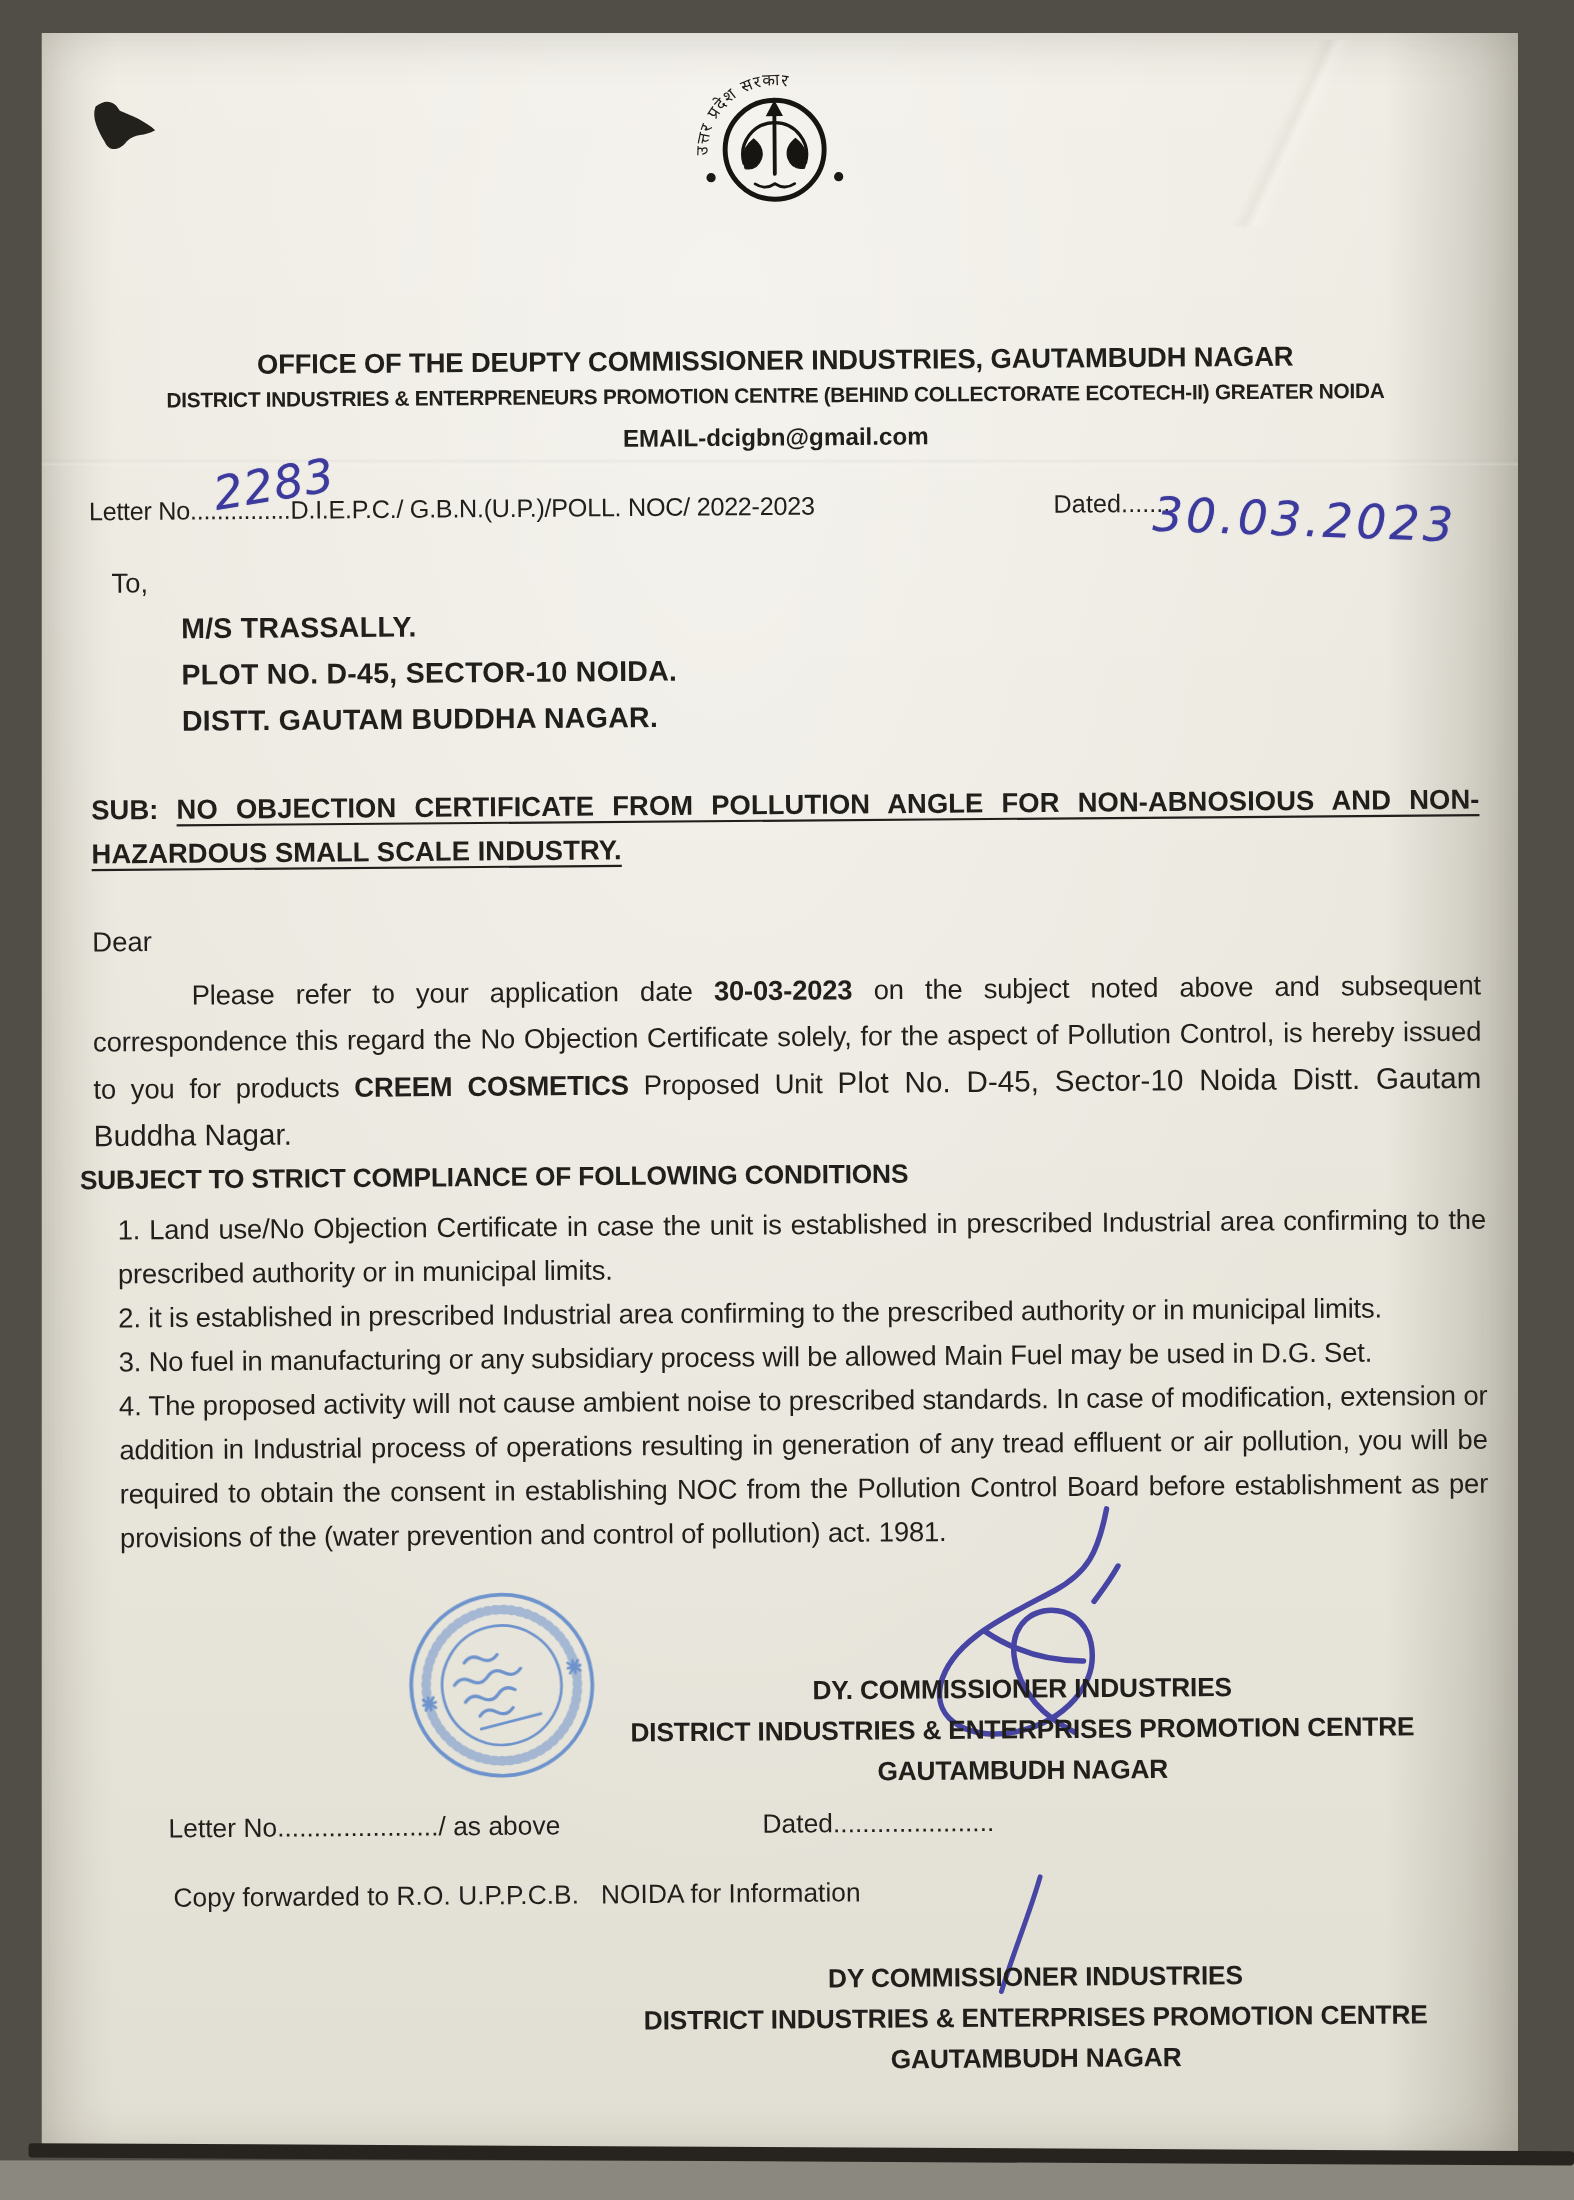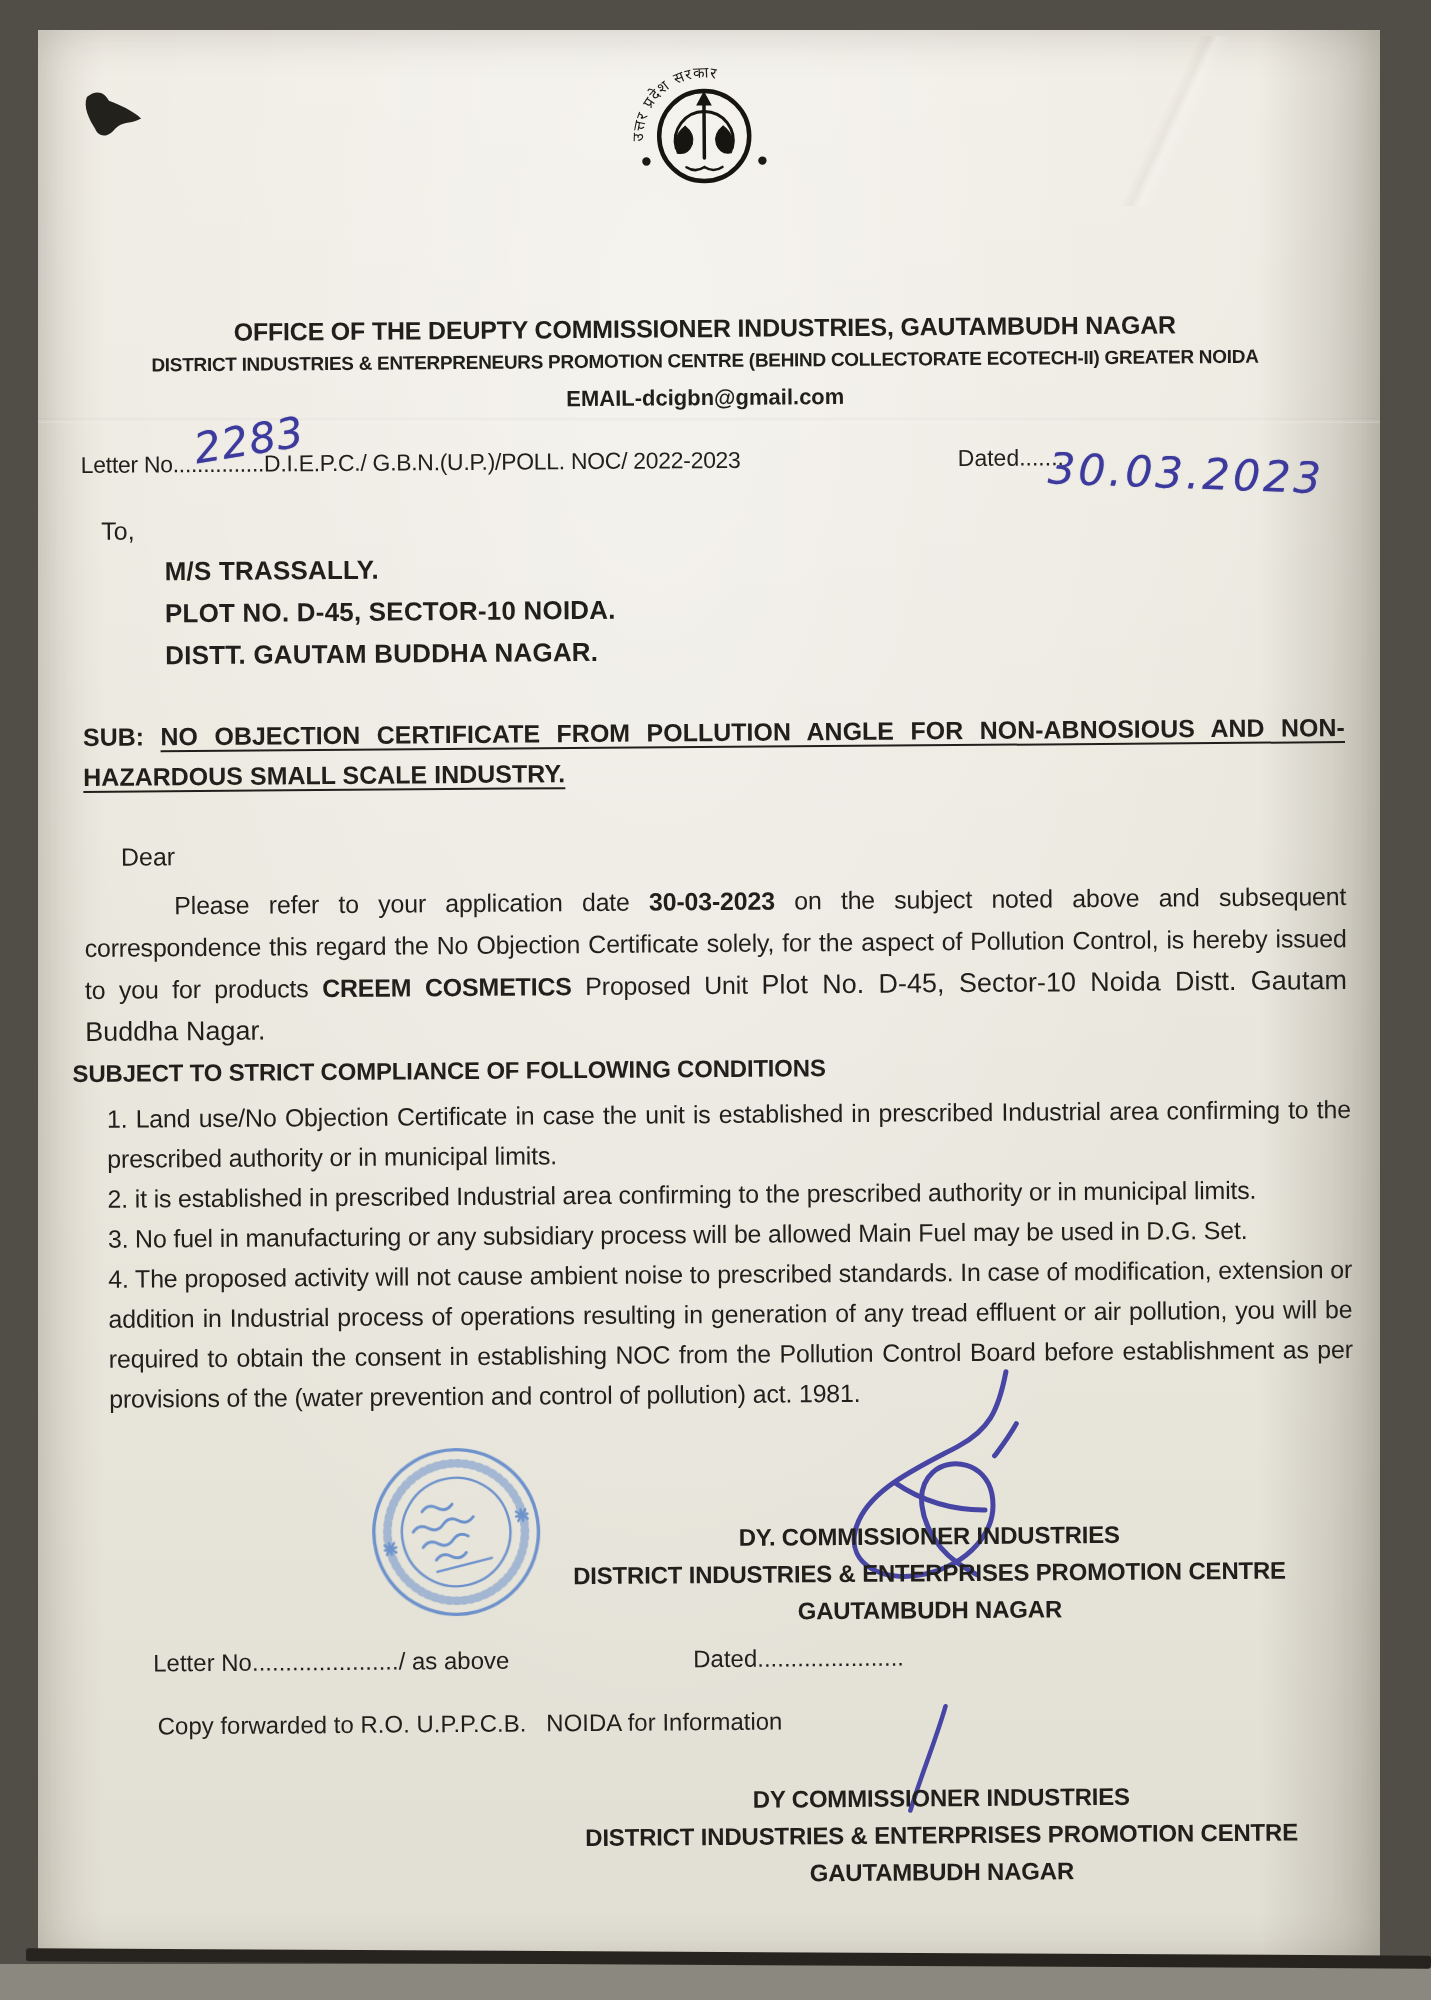--- a/index.html
+++ b/index.html
@@ -37,21 +37,21 @@
   .hw-date{left:1052px;top:452px;font-size:43px;transform:rotate(2.5deg);letter-spacing:3px;}
 
   .to{position:absolute;left:85px;top:512px;font-size:25px;margin-left:20px;}
   .addr{position:absolute;left:168px;font-weight:bold;font-size:26px;letter-spacing:.2px;}
   .a1{top:552px;} .a2{top:594px;} .a3{top:636px;}
 
   .subject{position:absolute;left:85px;top:712px;width:1262px;font-size:25px;font-weight:bold;
            line-height:40px;text-align:justify;}
   .subject .u{text-decoration:underline;text-decoration-thickness:2px;text-underline-offset:5px;}
 
-  .dear{position:absolute;left:85px;top:838px;font-size:25px;margin-left:37px;}
+  .dear{position:absolute;left:85px;top:838px;font-size:25px;}
   .para{position:absolute;left:85px;top:880px;width:1262px;font-size:25px;line-height:42px;
         text-align:justify;text-indent:90px;letter-spacing:-.2px;}
   .para .big{font-size:27px;letter-spacing:0;}
 
   .condhead{position:absolute;left:72px;top:1055px;font-size:24px;font-weight:bold;letter-spacing:-.2px;}
   .conds{position:absolute;left:106px;top:1094px;width:1244px;font-size:25px;line-height:40px;
          text-align:justify;letter-spacing:-.2px;}
   .conds .item{margin:0;}
 
   .stamp{position:absolute;left:360px;top:1438px;mix-blend-mode:multiply;filter:blur(.4px);}

